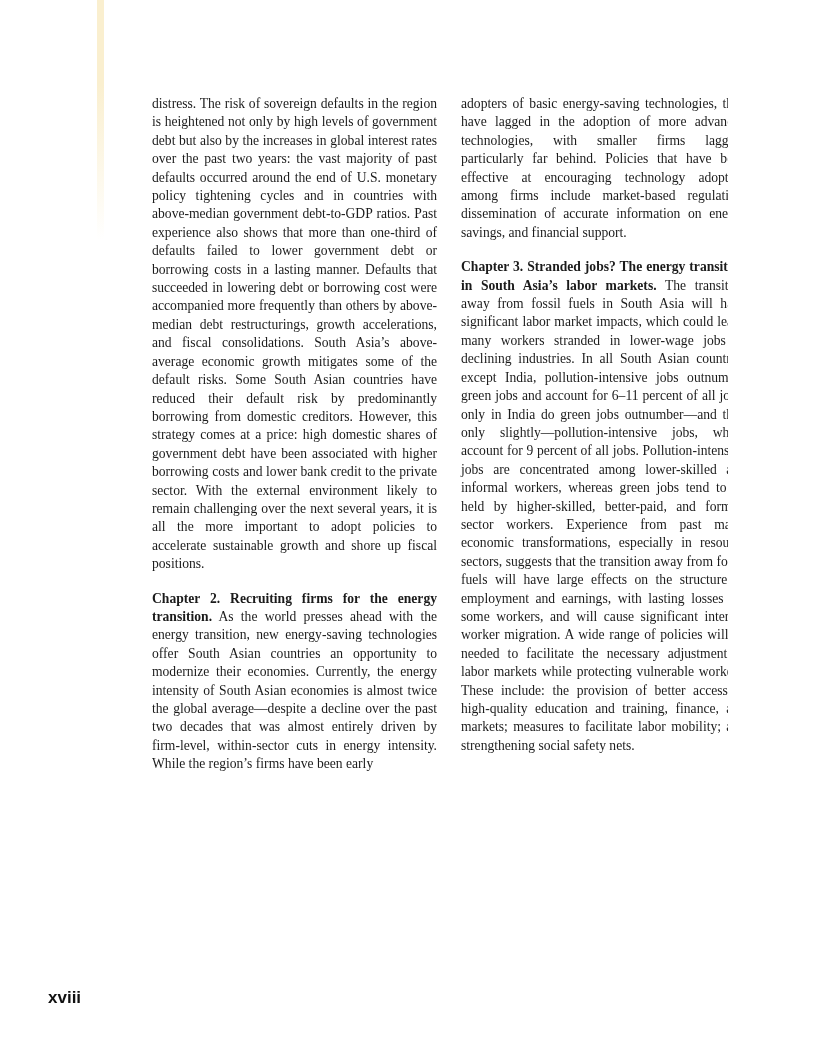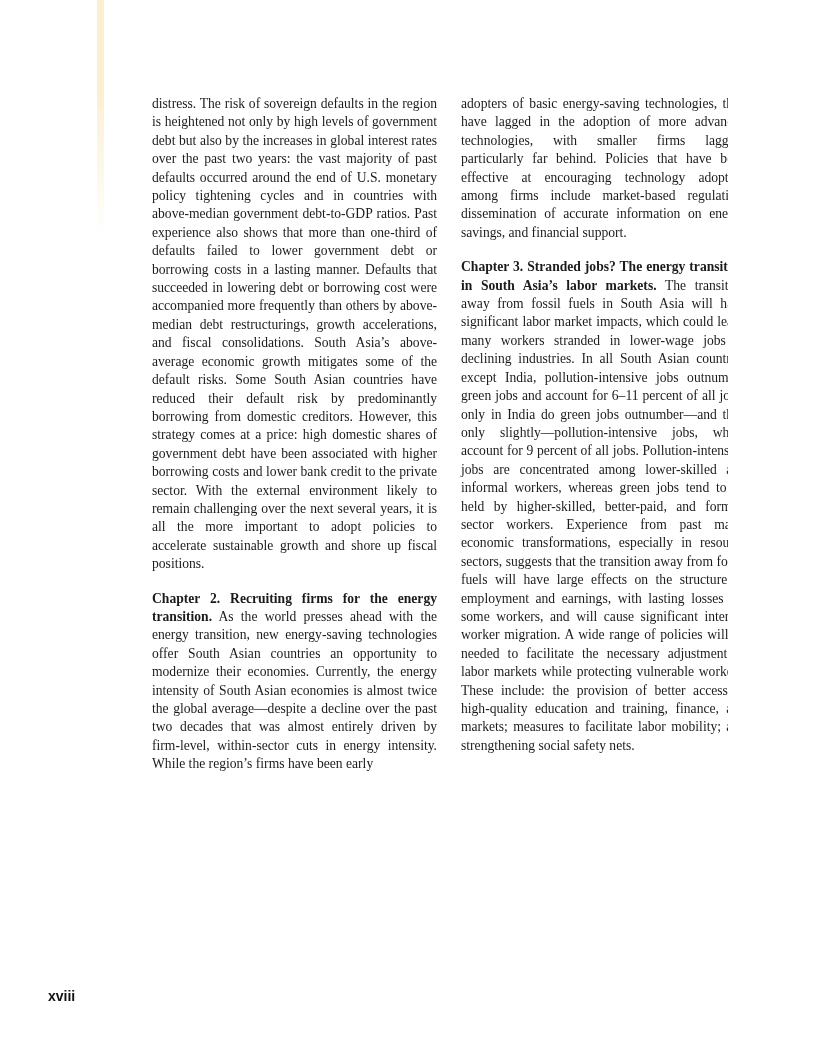--- a/index.html
+++ b/index.html
@@ -51,21 +51,21 @@
   }
   .para-lead {
     font-weight: bold;
   }
   .page-number {
     position: absolute;
     left: 48px;
     top: 988px;
     font-family: "Liberation Sans", sans-serif;
     font-weight: 700;
-    font-size: 14px;
+    font-size: 17px;
     color: #111111;
   }
 </style>
 </head>
 <body>
 
 <div class="page">
 
   <div class="accent-stripe"></div>
 

